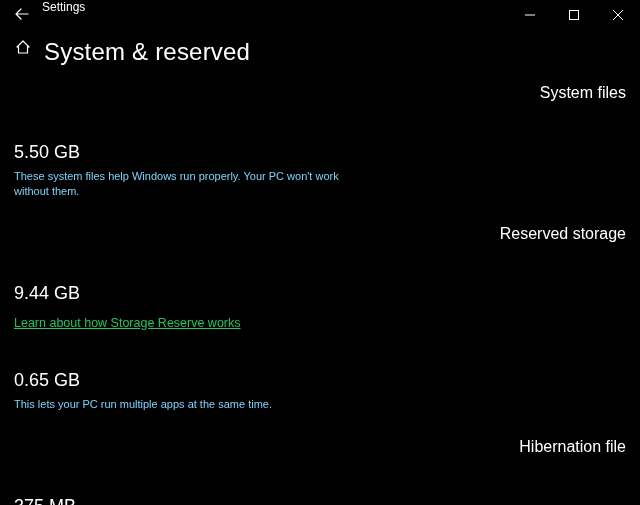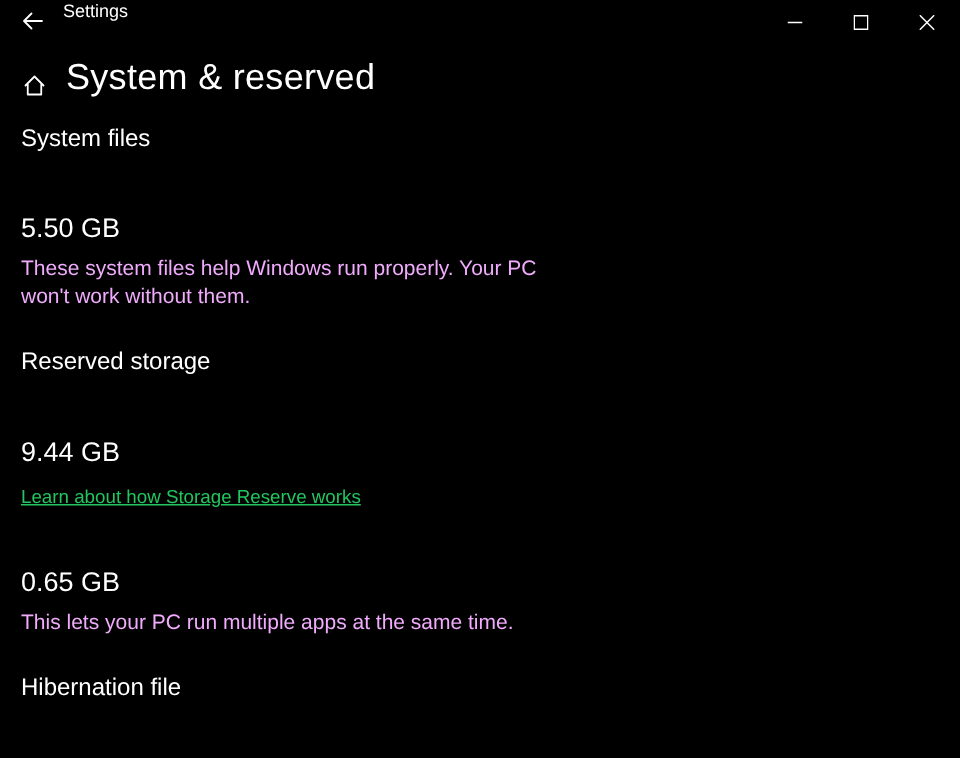--- a/index.html
+++ b/index.html
@@ -39,21 +39,21 @@
     .win-btn {
       width: 44px;
       height: 30px;
       display: flex;
       align-items: center;
       justify-content: center;
       cursor: pointer;
     }
     .header {
       display: flex;
-      align-items: flex-end;
+      align-items: flex-start;
       padding: 8px 14px 12px 14px;
     }
     .home-icon {
       width: 18px;
       height: 18px;
       display: flex;
       align-items: center;
       justify-content: center;
       margin-right: 12px;
       cursor: pointer;
@@ -66,30 +66,31 @@
     .content {
       padding: 6px 14px 0 14px;
     }
     .section {
       margin-bottom: 26px;
     }
     .section-title {
       font-size: 16px;
       font-weight: 400;
       margin-bottom: 12px;
+      text-align: right;
     }
     .section-size {
       font-size: 18px;
       font-weight: 400;
       margin-bottom: 6px;
       margin-top: 40px;
     }
     .section-desc {
-      font-size: 14px;
-      color: #f0abfc;
+      font-size: 11px;
+      color: #7dd3fc;
       line-height: 1.35;
       margin-bottom: 4px;
       max-width: 520px;
     }
     .section-desc.narrow {
       max-width: 350px;
     }
     .link {
       font-size: 12.5px;
       color: #22c55e;

